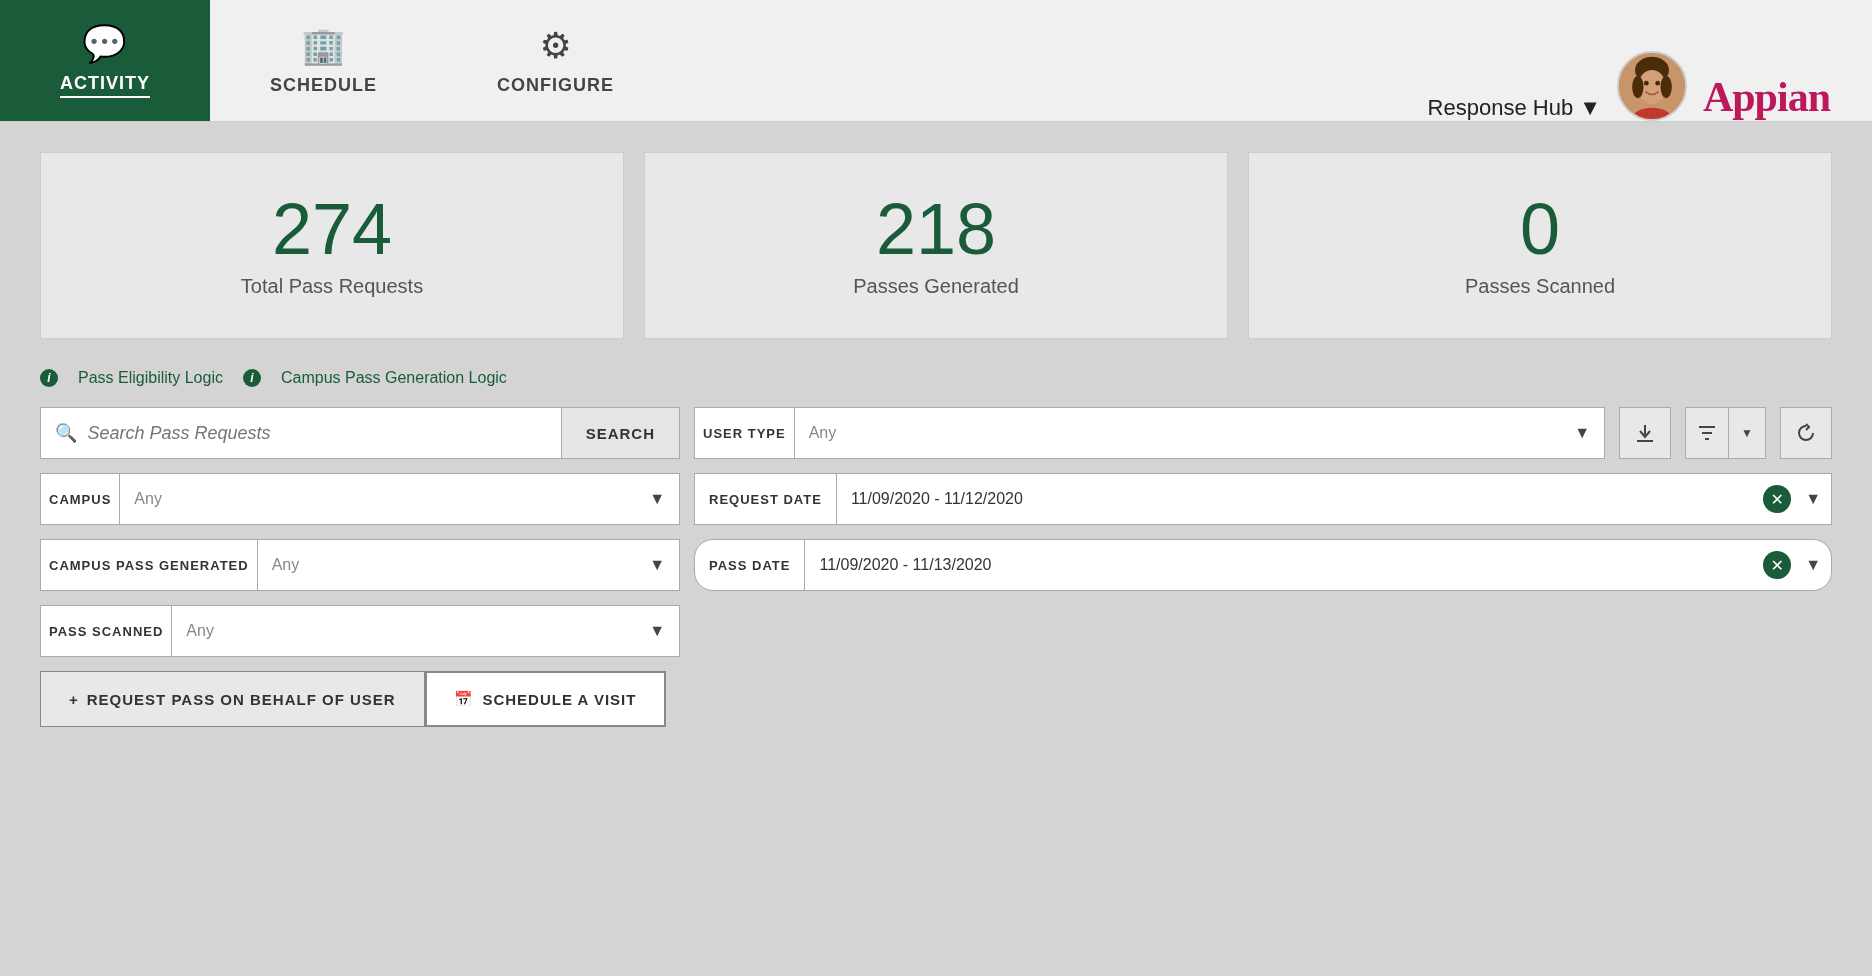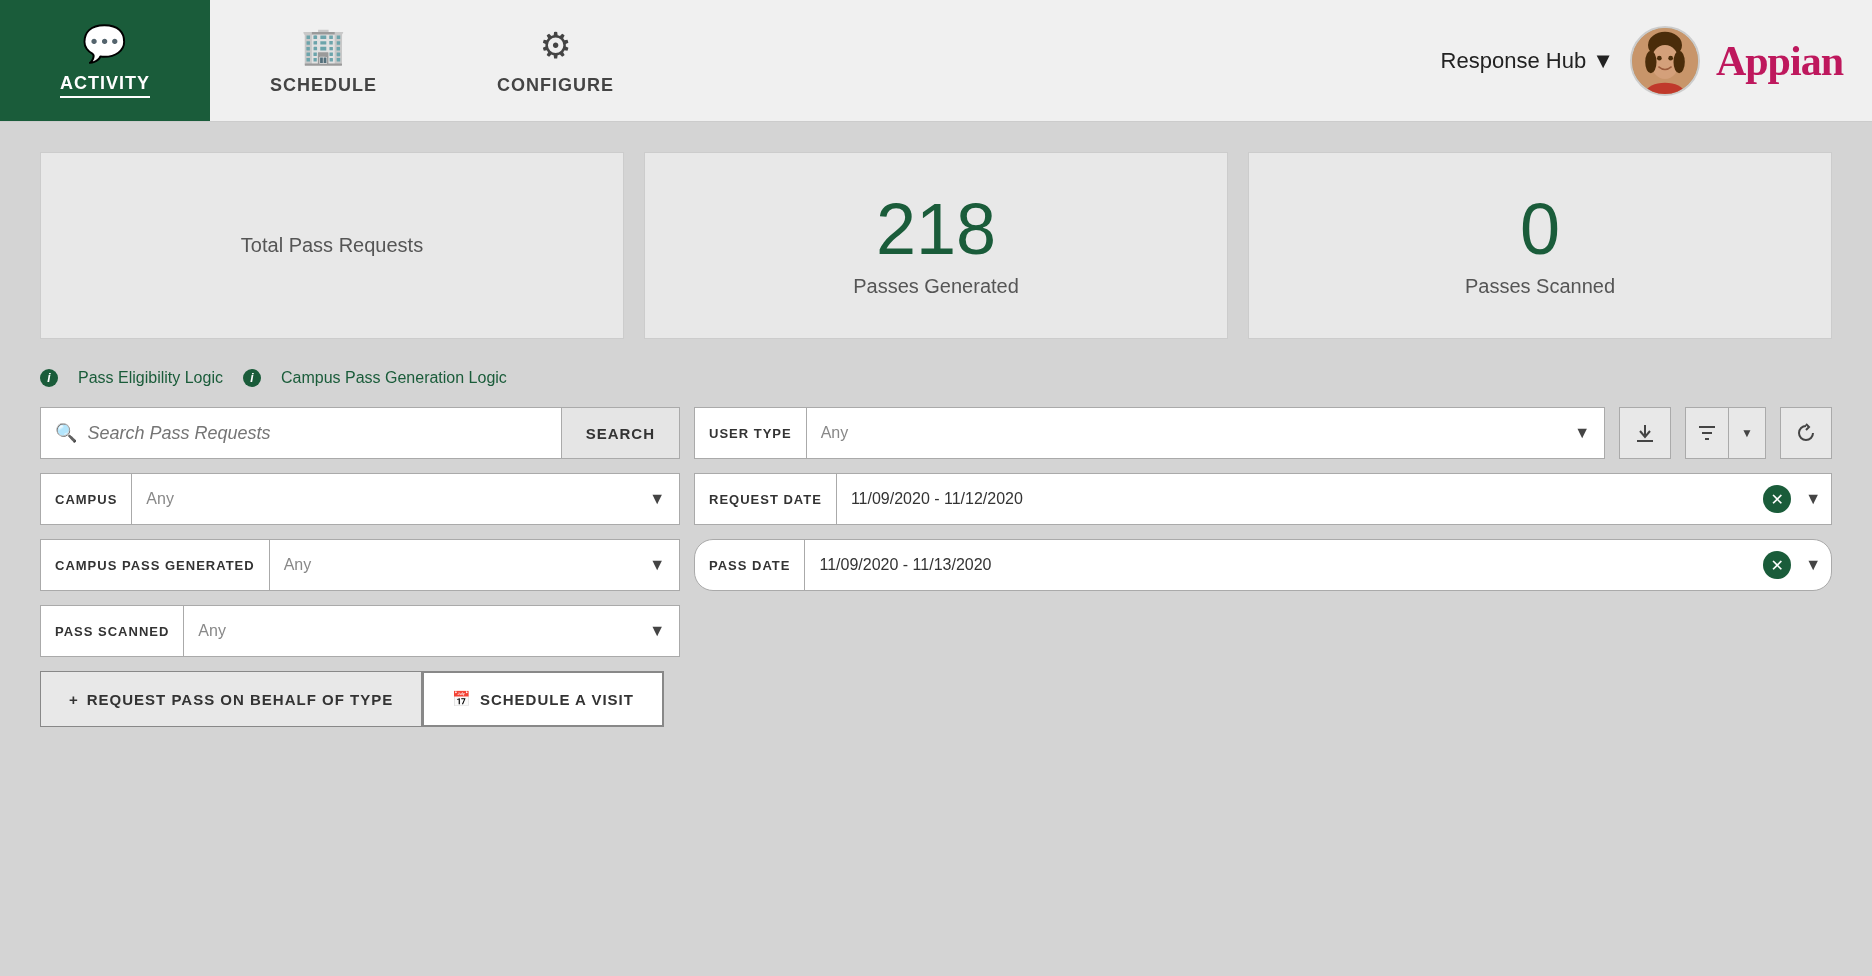--- a/index.html
+++ b/index.html
@@ -44,22 +44,22 @@
       letter-spacing: 1px;
     }
     .nav-item.active .nav-label {
       color: #fff;
       border-bottom: 2px solid #fff;
       padding-bottom: 2px;
     }
     .nav-spacer { flex: 1; }
     .header-right {
       display: flex;
-      align-items: center;
-      padding-right: 29px;
+      align-items: flex-end;
+      padding-right: 42px;
       gap: 16px;
     }
     .response-hub-btn {
       font-size: 22px;
       color: #222;
       font-weight: normal;
       display: flex;
       align-items: center;
       gap: 6px;
       cursor: pointer;
@@ -199,21 +199,21 @@
 
     .filter-select-group {
       display: flex;
       align-items: center;
       border: 1px solid #aaa;
       background: #fff;
       height: 52px;
       flex: 1;
     }
     .filter-label {
-      padding: 0 14px;
+      padding: 0 8px;
       font-size: 13px;
       font-weight: bold;
       letter-spacing: 1px;
       color: #333;
       white-space: nowrap;
       border-right: 1px solid #aaa;
       height: 100%;
       display: flex;
       align-items: center;
     }
@@ -380,20 +380,21 @@
       </svg>
     </div>
     <div class="appian-logo">Appian</div>
   </div>
 </div>
 
 <div class="main">
 
   <div class="stat-cards" id="stat-cards-container">
   <div class="stat-card">
+    <div class="stat-number">274</div>
     <div class="stat-label">Total Pass Requests</div>
   </div>
       <div class="stat-card">
     <div class="stat-number">218</div>
     <div class="stat-label">Passes Generated</div>
   </div>
       <div class="stat-card">
     <div class="stat-number">0</div>
     <div class="stat-label">Passes Scanned</div>
   </div>
@@ -485,21 +486,21 @@
         <div class="filter-label">PASS SCANNED</div>
         <div class="filter-value">Any</div>
         <div class="filter-arrow">▼</div>
       </div>
     </div>
   </div>
 
   <div class="action-row">
     <button class="action-btn">
       <span>+</span>
-      <span>REQUEST PASS ON BEHALF OF TYPE</span>
+      <span>REQUEST PASS ON BEHALF OF USER</span>
     </button>
     <button class="action-btn primary">
       <span>📅</span>
       <span>SCHEDULE A VISIT</span>
     </button>
   </div>
 
 </div>
 
 </body></html>

